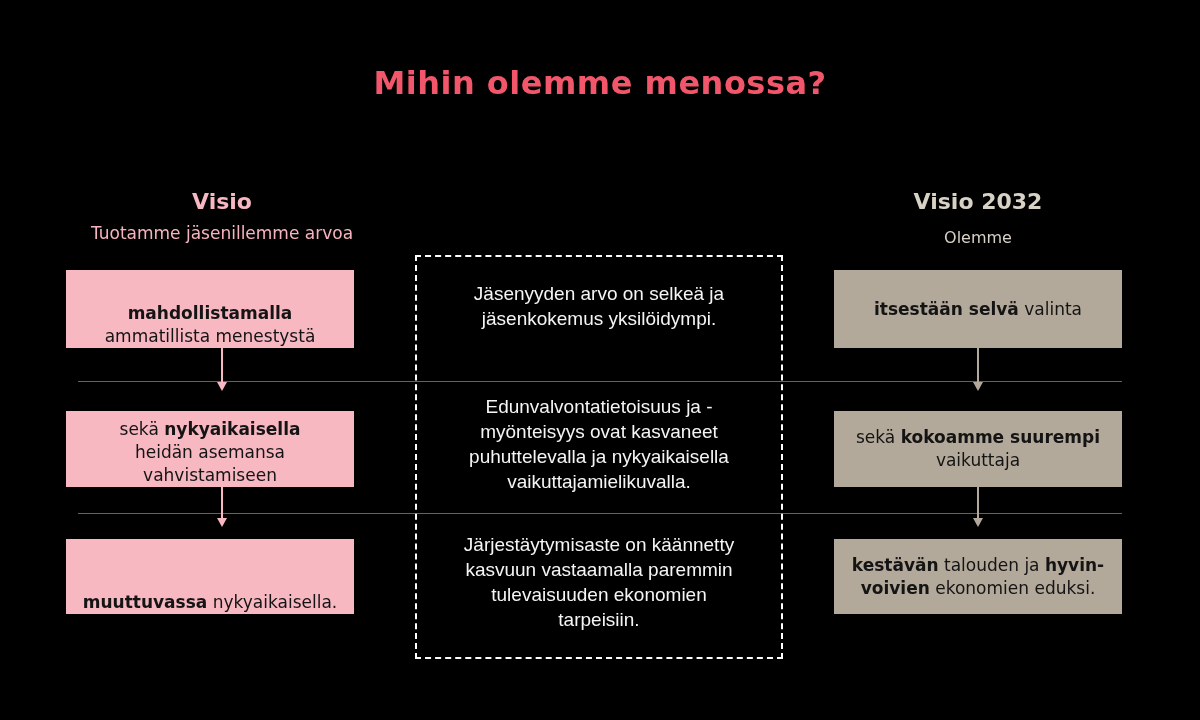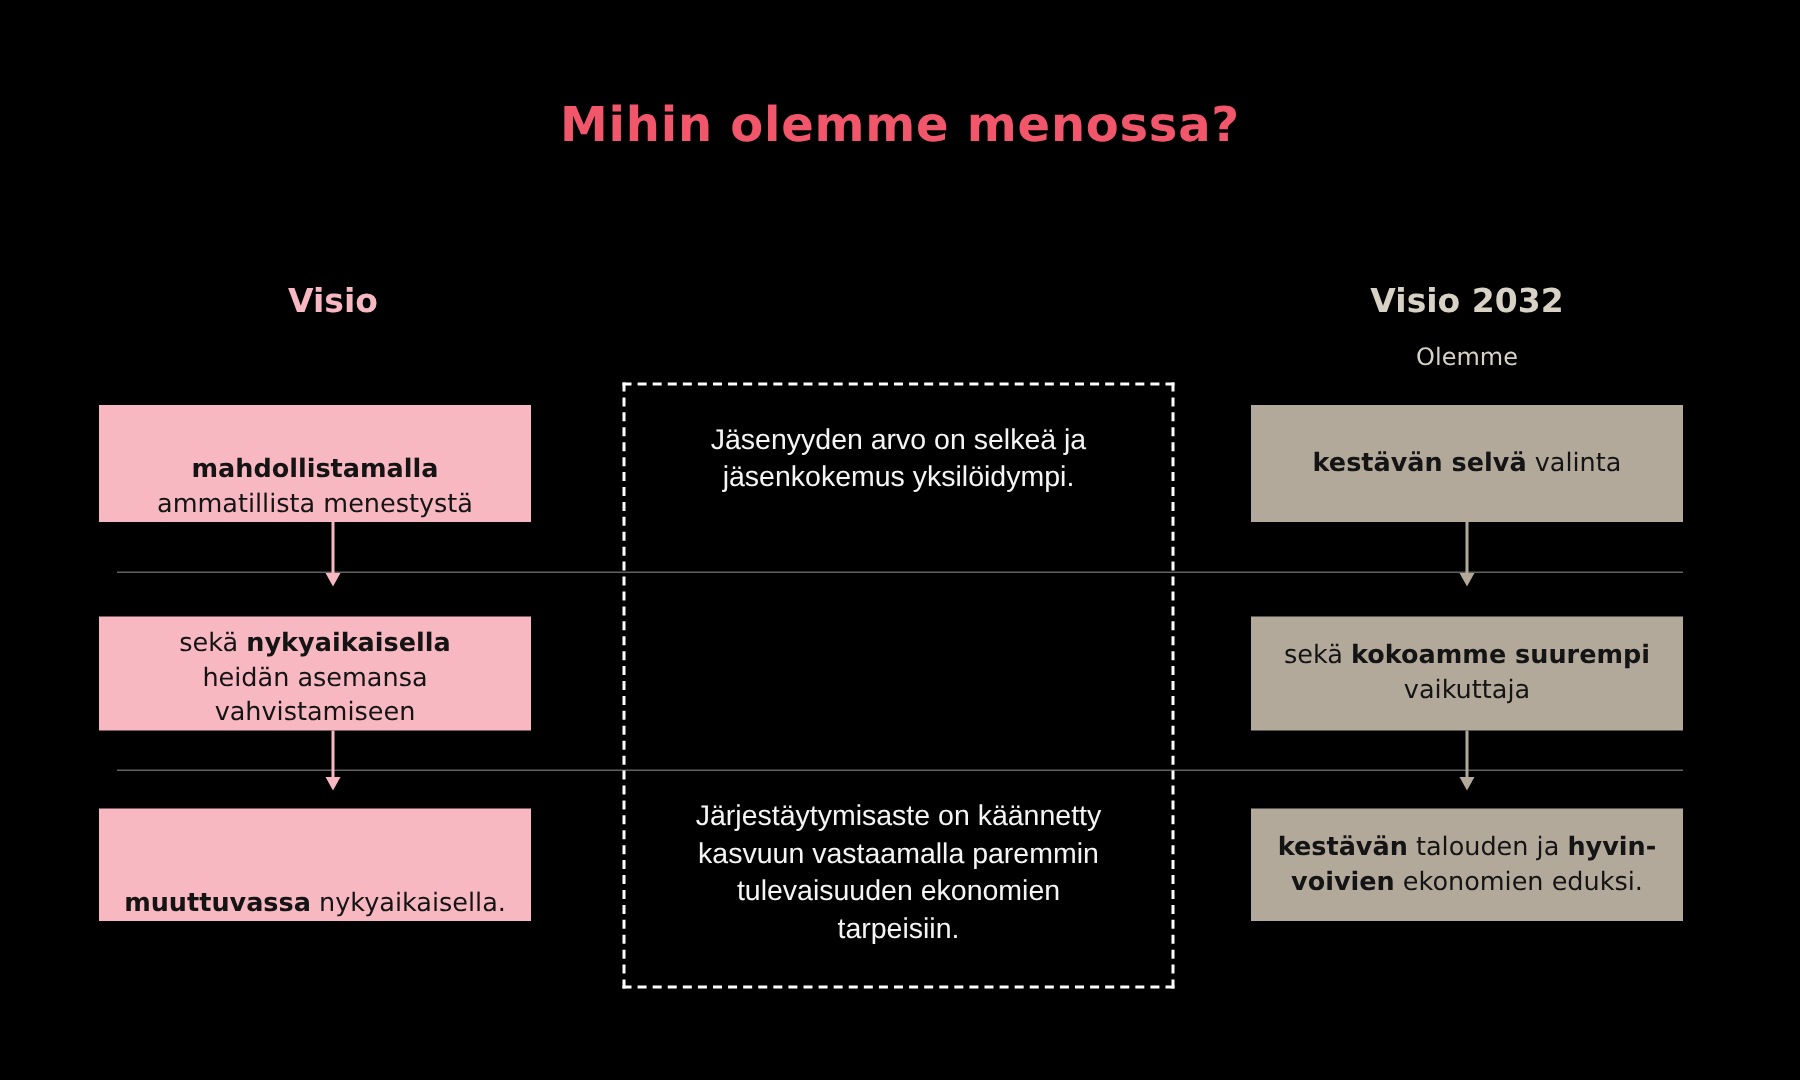--- a/index.html
+++ b/index.html
@@ -80,20 +80,21 @@
   .a2 .shaft{height:31px;}
 </style>
 </head>
 <body>
 
 <div class="slide">
 
   <div class="page-title">Mihin olemme menossa?</div>
 
   <div class="col-heading heading-missio">Visio</div>
+  <div class="col-subheading sub-missio">Tuotamme jäsenillemme arvoa</div>
 
 
   <div class="col-heading heading-visio">Visio 2032</div>
   <div class="col-subheading sub-visio">Olemme</div>
 
   <div class="divider d1"></div>
   <div class="divider d2"></div>
 
   <div class="box pink row1">
       <div><span style="font-weight: 700;">mahdollistamalla</span><br><span>ammatillista menestystä</span></div>
@@ -110,27 +111,31 @@
     <div class="head"></div>
   </div>
   <div class="arrow pink-arrow a2">
     <div class="shaft"></div>
     <div class="head"></div>
   </div>
 
   <div class="dashed-box"></div>
   <div class="mid-block mb1">Jäsenyyden arvo on selkeä ja
 jäsenkokemus yksilöidympi.</div>
+  <div class="mid-block mb2">Edunvalvontatietoisuus ja -
+myönteisyys ovat kasvaneet
+puhuttelevalla ja nykyaikaisella
+vaikuttajamielikuvalla.</div>
   <div class="mid-block mb3">Järjestäytymisaste on käännetty
 kasvuun vastaamalla paremmin
 tulevaisuuden ekonomien
 tarpeisiin.</div>
 
   <div class="box taupe row1">
-      <div><span style="font-weight: 700;">kestävän selvä</span><span> valinta</span></div>
+      <div><span style="font-weight: 700;">itsestään selvä</span><span> valinta</span></div>
     </div>
   <div class="box taupe row2">
       <div><span>sekä </span><span style="font-weight: 700;">kokoamme suurempi</span><br><span>vaikuttaja</span></div>
     </div>
   <div class="box taupe row3">
       <div><span style="font-weight: 700;">kestävän</span><span> talouden ja </span><span style="font-weight: 700;">hyvin-</span><br><span style="font-weight: 700;">voivien</span><span> ekonomien eduksi.</span></div>
     </div>
 
   <div class="arrow taupe-arrow a1">
     <div class="shaft"></div>

